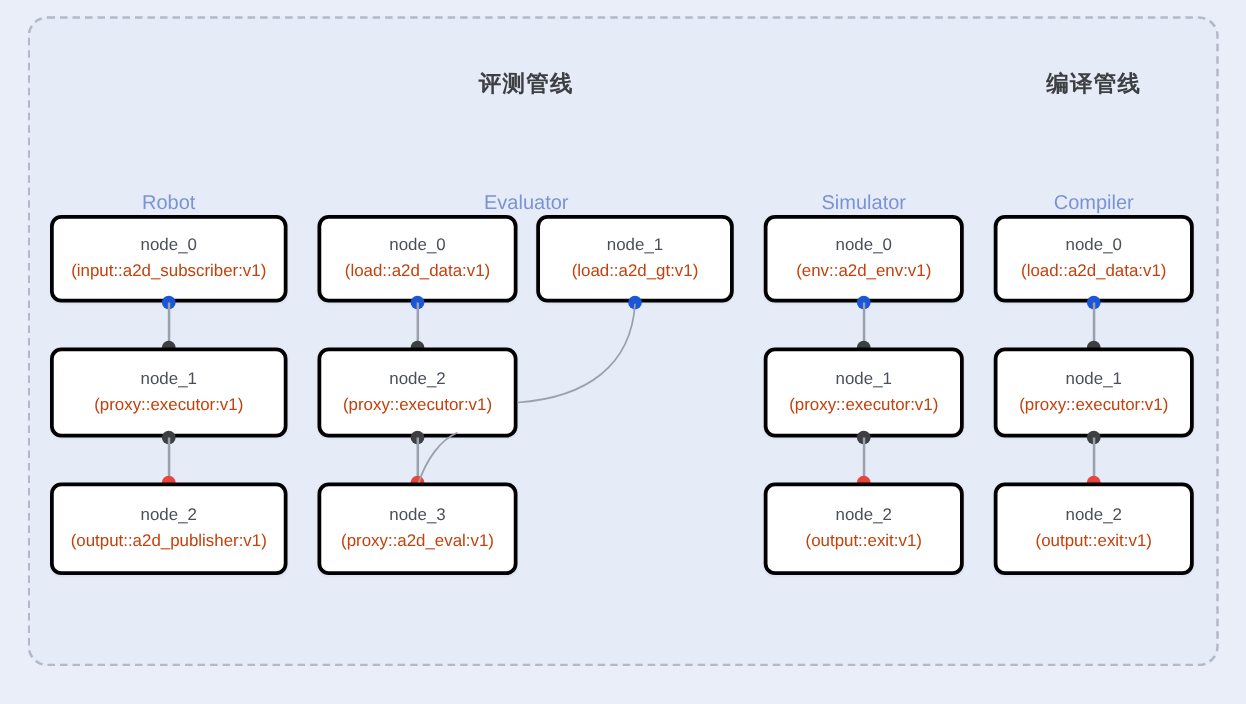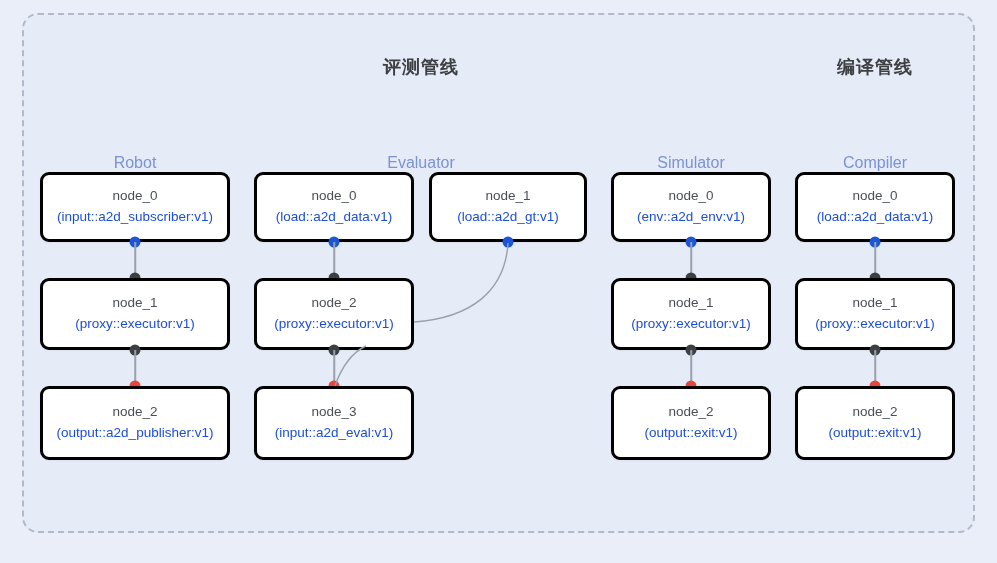--- a/index.html
+++ b/index.html
@@ -83,21 +83,21 @@
 
   .node-name {
     font-size: 13.5px;
     color: #4a4f57;
     line-height: 1.55;
     white-space: nowrap;
   }
 
   .node-type {
     font-size: 13.5px;
-    color: #1d4ed8;
+    color: #c2410c;
     line-height: 1.55;
     white-space: nowrap;
   }
 
   
   .port {
     position: absolute;
     width: 11px;
     height: 11px;
     border-radius: 50%;
@@ -177,21 +177,21 @@
   <div class="node-box" style="left:254px; top:278px; width:160px; height:72px;">
     <div class="node-name">node_2</div>
     <div class="node-type">(proxy::executor:v1)</div>
   </div>
   <div class="port port-black" style="left:334px; top:350px;"></div>
   <div class="edge-line" style="left:334px; top:350px; height:36px;"></div>
   <div class="port port-red" style="left:334px; top:386px;"></div>
 
   <div class="node-box" style="left:254px; top:386px; width:160px; height:74px;">
     <div class="node-name">node_3</div>
-    <div class="node-type">(input::a2d_eval:v1)</div>
+    <div class="node-type">(proxy::a2d_eval:v1)</div>
   </div>
 
   <div class="pipeline-column" style="left:611px; top:55px; width:160px; height:470px;">
     <div class="col-title-en">Simulator</div>
   </div>
 
   <div class="node-box" style="left:611px; top:172px; width:160px; height:70px;">
     <div class="node-name">node_0</div>
     <div class="node-type">(env::a2d_env:v1)</div>
   </div>

